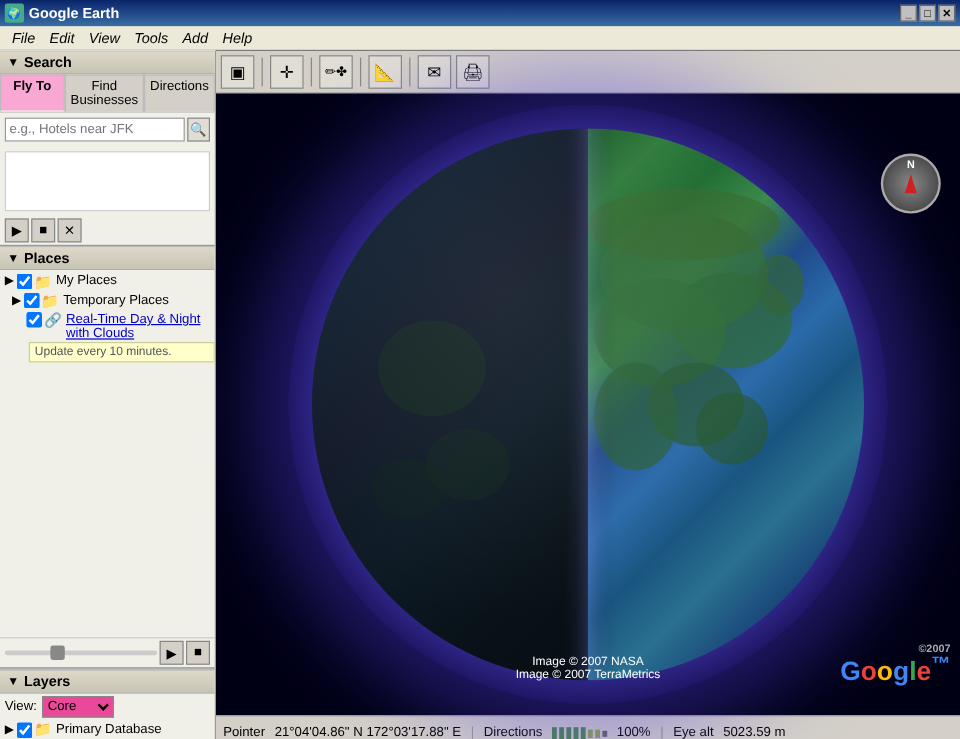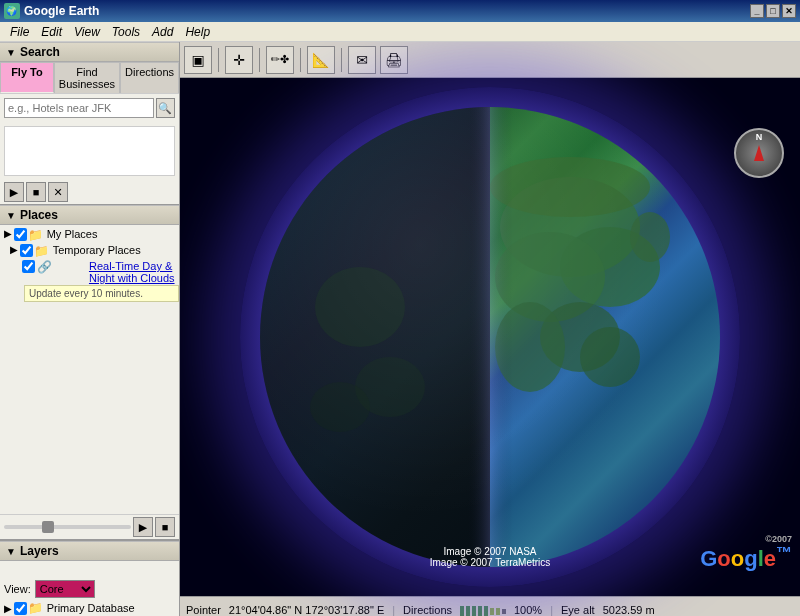--- a/index.html
+++ b/index.html
@@ -170,21 +170,21 @@
       padding: 1px 4px;
       font-size: 11px;
       cursor: pointer;
     }
     .tree-indent { padding-left: 10px; }
     .tree-indent2 { padding-left: 20px; }
     .tree-expand { margin-right: 2px; font-size: 10px; }
     .tree-checkbox { margin-right: 2px; }
     .tree-icon { margin-right: 3px; font-size: 12px; }
     .tree-label { font-size: 11px; }
-    .tree-label.link { color: #0000cc; text-decoration: underline; margin-left: 34px; }
+    .tree-label.link { color: #0000cc; text-decoration: underline; }
     .tooltip-yellow {
       background: #ffffcc;
       border: 1px solid #cccc99;
       font-size: 10px;
       padding: 2px 4px;
       margin-left: 24px;
       color: #555;
     }
 
     .places-footer {
@@ -213,27 +213,26 @@
     
     #layers-section {
       border-top: 1px solid #999;
     }
     .view-row {
       display: flex;
       align-items: center;
       padding: 2px 4px;
       font-size: 11px;
       gap: 4px;
-      margin-top: 17px;
     }
     .view-select {
       font-size: 11px;
       height: 18px;
       border: 1px solid #888;
-      background: #be185d;
+      background: #ec4899;
     }
     .layers-tree-item {
       display: flex;
       align-items: center;
       padding: 1px 4px;
       font-size: 11px;
     }
 
     
     #map-area {

